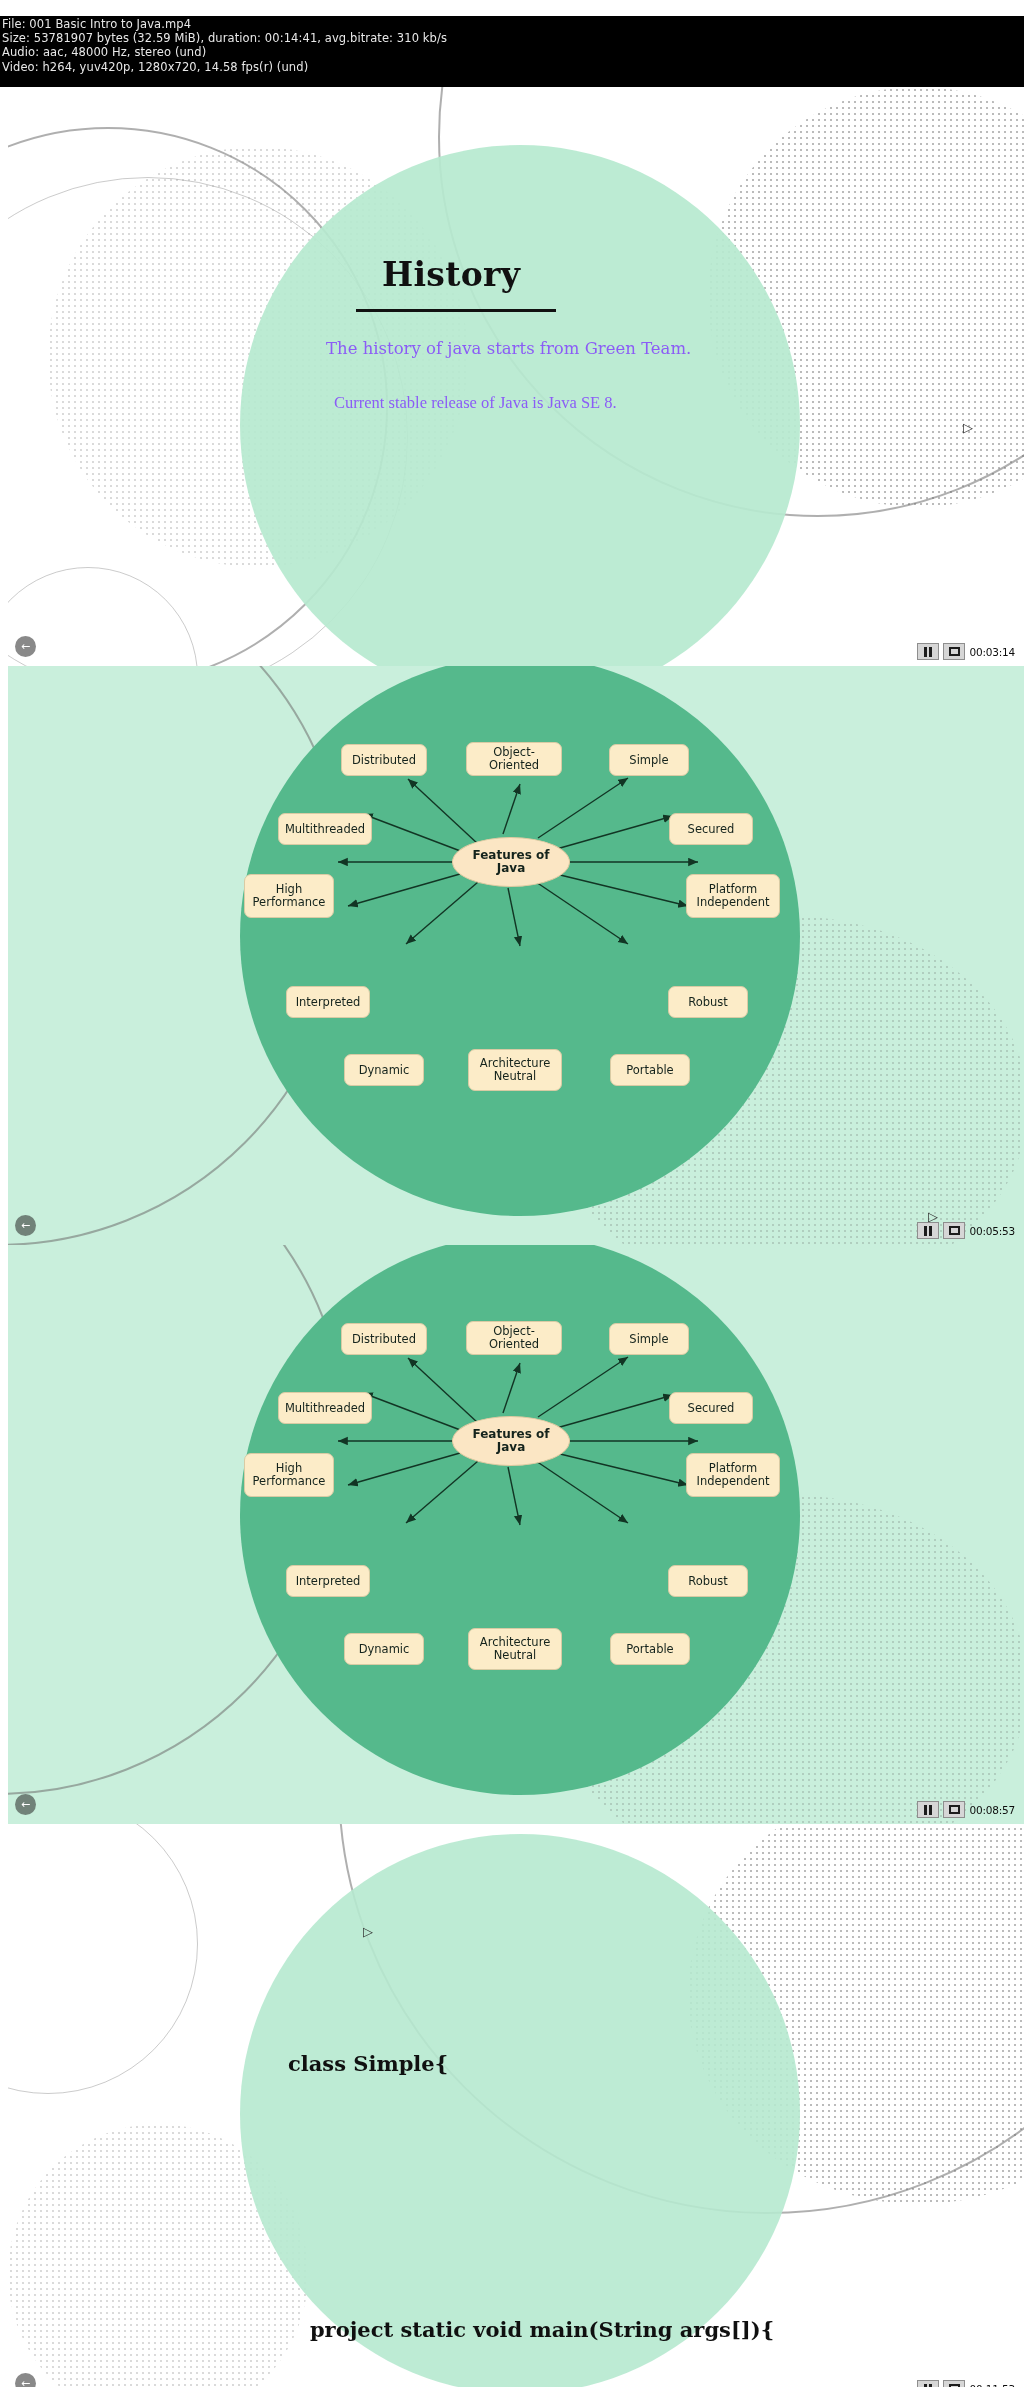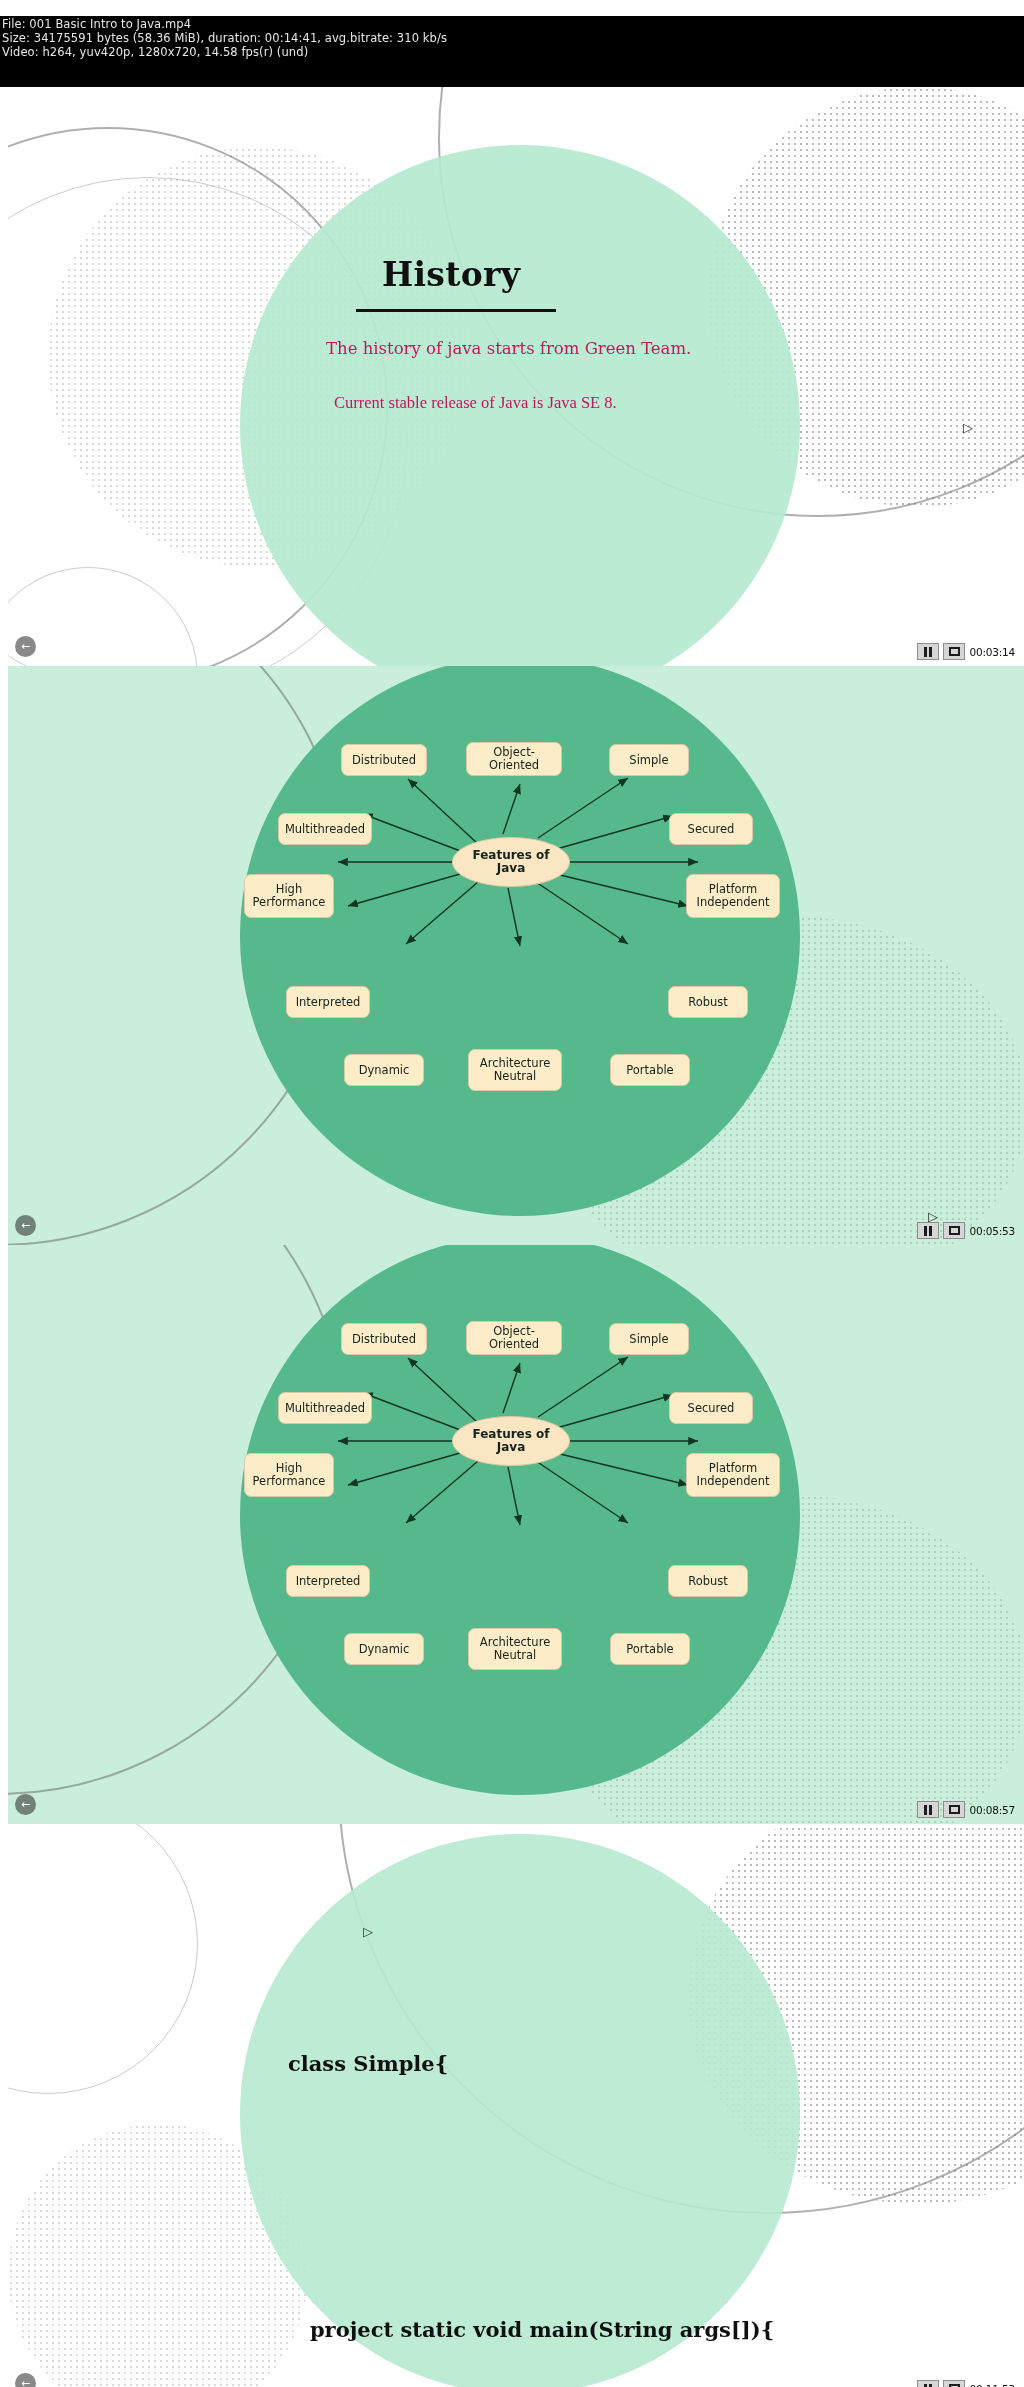--- a/index.html
+++ b/index.html
@@ -100,21 +100,21 @@
     width: 200px; height: 3px;
     background: #111111;
   }
   .s1-body {
     position: absolute;
     left: 318px; top: 246px;
     width: 460px;
     font-family: "DejaVu Serif", serif;
     font-size: 16.5px;
     line-height: 32px;
-    color: #be185d;
+    color: #8b5cf6;
   }
   .s1-body p { margin-bottom: 22px; }
   .s1-body p.indent { padding-left: 8px; font-family: Liberation Serif, serif; }
 
   
   .diagram { position: absolute; inset: 0; }
   .node {
     position: absolute;
     background: #fcecc8;
     border: 1px solid #d8cba4;
@@ -200,21 +200,22 @@
     line-height: 12px;
   }
 </style>
 </head>
 <body>
 
 <div id="page">
 
   <div class="meta-header">
     <span class="line">File: 001 Basic Intro to Java.mp4</span>
-    <span class="line">Size: 34175591 bytes (58.36 MiB), duration: 00:14:41, avg.bitrate: 310 kb/s</span>
+    <span class="line">Size: 53781907 bytes (32.59 MiB), duration: 00:14:41, avg.bitrate: 310 kb/s</span>
+    <span class="line">Audio: aac, 48000 Hz, stereo (und)</span>
     <span class="line">Video: h264, yuv420p, 1280x720, 14.58 fps(r) (und)</span>
   </div>
 
   <div class="sheet">
 
     <div class="frame">
       <div class="frame-inner">
         <div class="bg-white"></div>
 
         <div class="dots soft" style="left:40px; top:60px; width:420px; height:420px;"></div>

